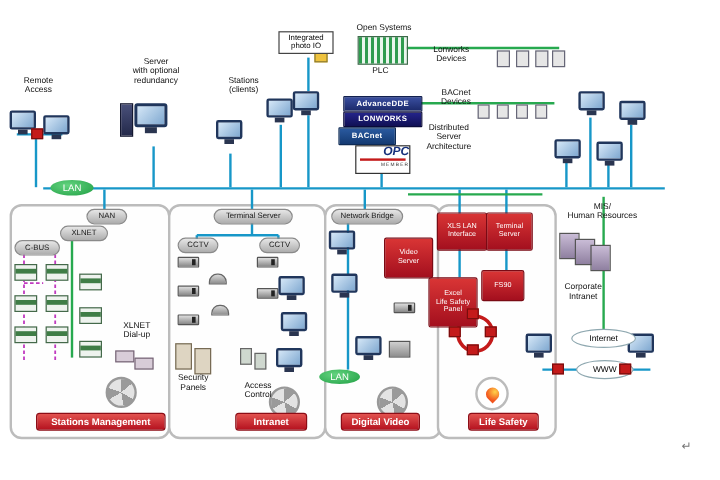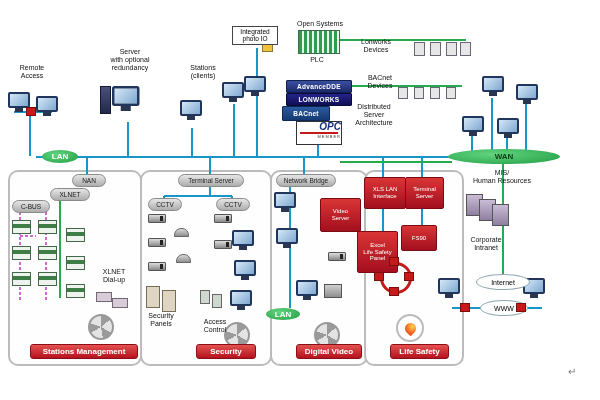--- a/index.html
+++ b/index.html
@@ -1,21 +1,21 @@
 <!DOCTYPE html>
 <html><head>
 <meta charset="utf-8">
 <style>
   html,body{margin:0;padding:0;background:#e8e8e8;font-family:"Liberation Sans",sans-serif;}
   #canvas{position:relative;width:600px;height:400px;background:#ffffff;margin:0 auto;overflow:hidden;box-shadow:0 0 4px rgba(0,0,0,.3);}
   #wires{position:absolute;left:0;top:0;z-index:2;pointer-events:none;}
   .section{position:absolute;border:2px solid #bcbcbc;border-radius:10px;background:#fefefe;z-index:1;}
   .lbl{position:absolute;font-size:7px;line-height:1.15;color:#111;text-align:center;white-space:pre-line;z-index:5;}
   .pill{position:absolute;background:linear-gradient(#e6e6e6,#adadad);border:1px solid #8a8a8a;border-radius:7px;font-size:6.5px;color:#1a1a1a;display:flex;align-items:center;justify-content:center;z-index:5;}
-  .gellipse{position:absolute;background:radial-gradient(ellipse at 40% 35%,#63d37f,#1f9e43);border-radius:50%;display:flex;align-items:center;justify-content:center;font-size:8px;font-weight:bold;z-index:6;}
+  .gellipse{position:absolute;background:radial-gradient(ellipse at 40% 35%,#63d37f,#1f9e43);border-radius:50%;display:flex;align-items:center;justify-content:center;font-size:8px;font-weight:normal;z-index:6;}
   .gellipse.lan{color:#fff;}
   .gellipse.wan{color:#0b3d18;}
   .rbox{position:absolute;background:linear-gradient(#d93535,#a30f1e);border:1px solid #7a0a14;border-radius:2px;color:#fff;font-size:6px;line-height:1.15;display:flex;align-items:center;justify-content:center;text-align:center;white-space:pre-line;z-index:5;padding:1px;}
   .banner{position:absolute;background:linear-gradient(#e2524f,#b5121f);border:1px solid #8d0d16;border-radius:3px;color:#fff;font-weight:bold;font-size:8px;display:flex;align-items:center;justify-content:center;z-index:6;}
   .obox{position:absolute;background:#fff;border:1px solid #444;font-size:6.5px;line-height:1.15;text-align:center;white-space:pre-line;padding:1px;z-index:5;}
   .oval{position:absolute;background:#fff;border:1.5px solid #8fa8b0;border-radius:50%;font-size:7px;display:flex;align-items:center;justify-content:center;z-index:5;}
   .stackbar{position:absolute;color:#fff;font-size:6.5px;font-weight:bold;display:flex;align-items:center;justify-content:center;letter-spacing:.3px;z-index:5;border-radius:1px;}
   .bar-dde{background:linear-gradient(#3a4fa0,#1c2a6b);border:1px solid #12204f;}
   .bar-lon{background:linear-gradient(#24248a,#101055);border:1px solid #0a0a3a;}
   .bar-bac{background:linear-gradient(#2a5aa0,#143a72);border:1px solid #0d2a55;}
@@ -126,21 +126,20 @@
   <div class="stackbar bar-dde" style="left:286px;top:80px;width:64px;height:11px;">AdvanceDDE</div>
   <div class="stackbar bar-lon" style="left:286px;top:93px;width:64px;height:11px;">LONWORKS</div>
   <div class="stackbar bar-bac" style="left:282px;top:106px;width:46px;height:13px;">BACnet</div>
   <div class="opcbox" style="left:296px;top:121px;width:44px;height:22px;">
     <div class="opctxt">OPC</div>
     <div class="opcbar"></div>
     <div class="member">MEMBER</div>
   </div>
 
   <div class="gellipse lan" style="left:42px;top:150px;width:36px;height:13px;">LAN</div>
-  <div class="gellipse wan" style="left:448px;top:149px;width:112px;height:15px;">WAN</div>
 
   <div class="lbl" style="left:464px;top:169px;width:76px;">MIS/
 Human Resources</div>
   <div class="lbl" style="left:458px;top:236px;width:56px;">Corporate
 Intranet</div>
   <div class="oval" style="left:476px;top:274px;width:52px;height:14px;">Internet</div>
   <div class="oval" style="left:480px;top:300px;width:46px;height:14px;">WWW</div>
 
   <div class="pc" style="left:8px;top:92px;">
       <i class="scr"></i>
@@ -280,21 +279,21 @@
     </div>
   <div class="panel" style="left:146px;top:286px;"></div>
   <div class="panel" style="left:162px;top:290px;"></div>
   <div class="reader" style="left:200px;top:290px;"></div>
   <div class="reader" style="left:212px;top:294px;"></div>
   <div class="lbl" style="left:138px;top:312px;width:46px;">Security
 Panels</div>
   <div class="lbl" style="left:192px;top:318px;width:46px;">Access
 Control</div>
   <div class="fan" style="left:224px;top:322px;"></div>
-  <div class="banner" style="left:196px;top:344px;width:58px;height:13px;">Security</div>
+  <div class="banner" style="left:196px;top:344px;width:58px;height:13px;">Intranet</div>
 
   <div class="pill" style="left:276px;top:174px;width:58px;height:11px;">Network Bridge</div>
   <div class="pc" style="left:274px;top:192px;">
       <i class="scr"></i>
       <i class="base"></i>
     </div>
   <div class="rbox" style="left:320px;top:198px;width:37px;height:30px;">Video
 Server</div>
   <div class="pc" style="left:276px;top:228px;">
       <i class="scr"></i>
@@ -303,21 +302,21 @@
   <div class="cam" style="left:328px;top:252px;">
       <i></i>
     </div>
   <div class="pc" style="left:296px;top:280px;">
       <i class="scr"></i>
       <i class="base"></i>
     </div>
   <div class="srv" style="left:324px;top:284px;"></div>
   <div class="gellipse lan" style="left:266px;top:308px;width:34px;height:12px;">LAN</div>
   <div class="fan" style="left:314px;top:322px;"></div>
-  <div class="banner" style="left:296px;top:344px;width:64px;height:13px;">Digital Video</div>
+  <div class="banner" style="left:284px;top:344px;width:64px;height:13px;">Digital Video</div>
 
   <div class="rbox" style="left:364px;top:177px;width:38px;height:28px;">XLS LAN
 Interface</div>
   <div class="rbox" style="left:405px;top:177px;width:35px;height:28px;">Terminal
 Server</div>
   <div class="rbox" style="left:357px;top:231px;width:37px;height:38px;">Excel
 Life Safety
 Panel</div>
   <div class="rbox" style="left:401px;top:225px;width:32px;height:22px;">FS90</div>
   <div class="ring" style="left:380px;top:262px;"></div>

